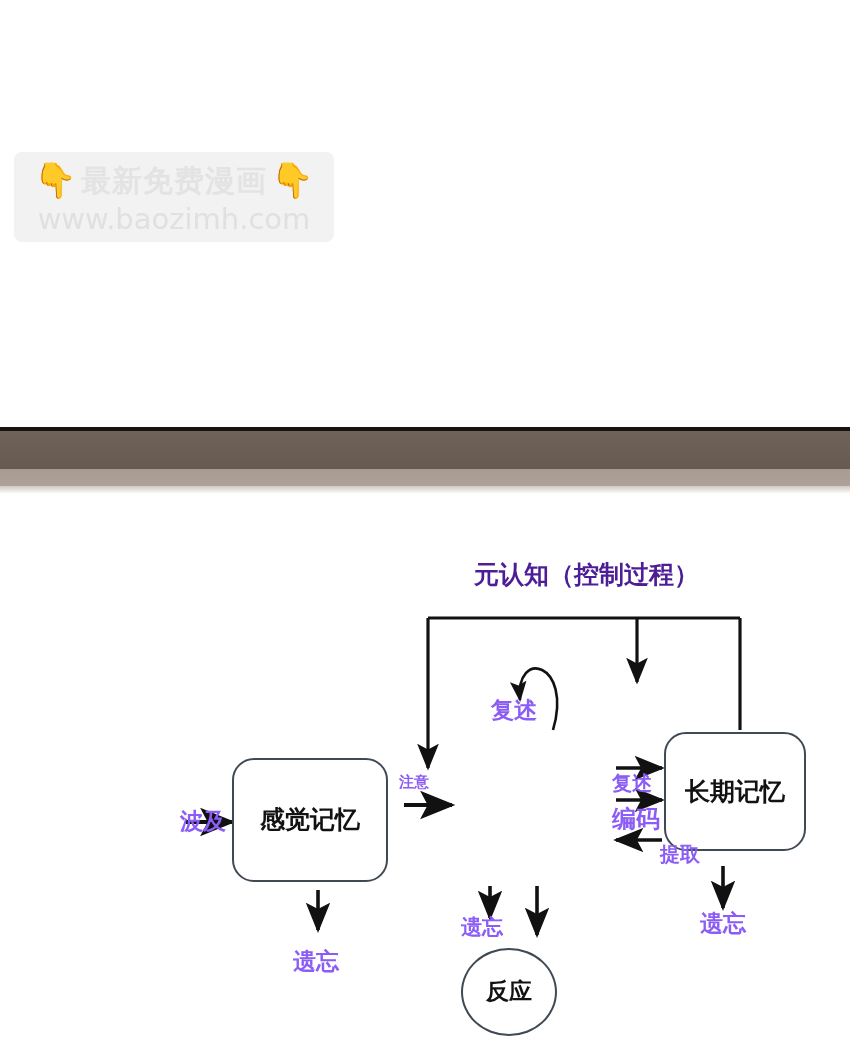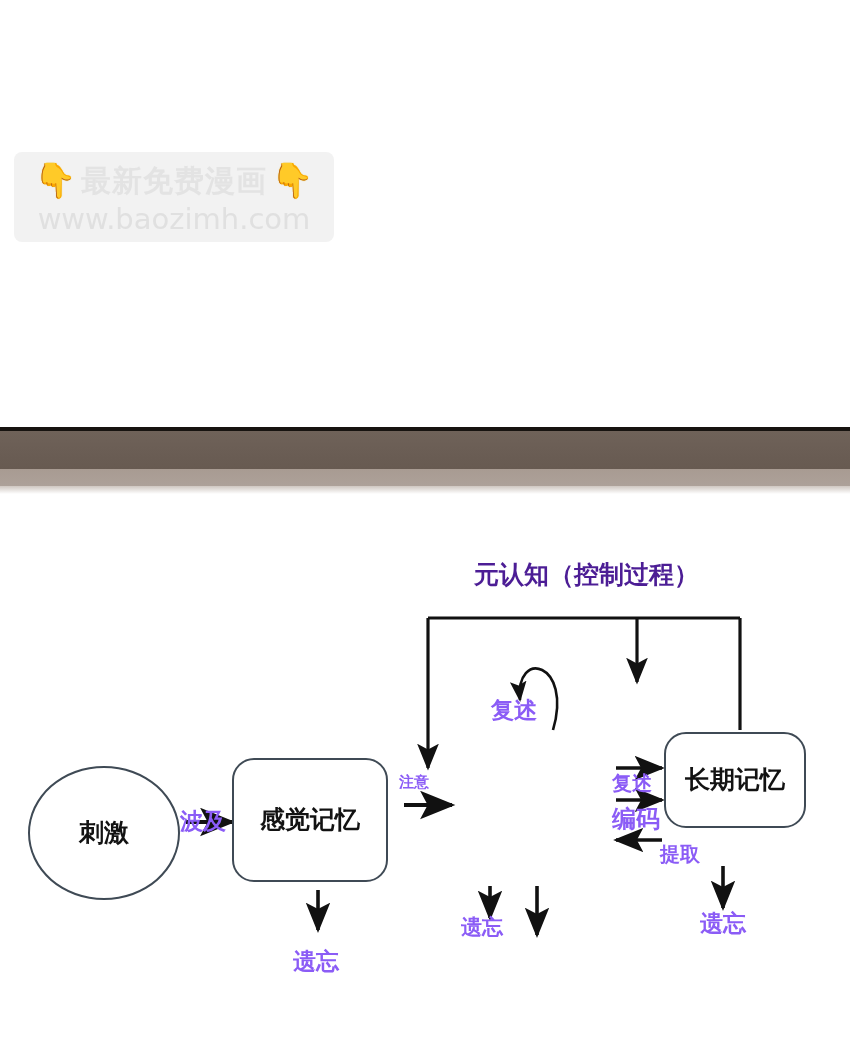--- a/index.html
+++ b/index.html
@@ -163,33 +163,33 @@
         <path d="M490,886 L490,918" marker-end="url(#ahs)"></path>
       </g>
       <g stroke="#111111" fill="none" stroke-width="3.6">
         <path d="M537,886 L537,935" marker-end="url(#ahs)"></path>
       </g>
       <g stroke="#111111" fill="none" stroke-width="3.6">
         <path d="M723,866 L723,908" marker-end="url(#ahs)"></path>
       </g>
     </svg>
 
-    <div class="node circle" style="left:28px;top:766px;width:152px;height:134px;font-size:25px;">
-      <span class="lbl">刺激</span>
-    </div>
 
     <div class="node rounded" style="left:232px;top:758px;width:156px;height:124px;font-size:25px;">
       <span class="lbl">感觉记忆</span>
     </div>
 
 
-    <div class="node rounded" style="left:664px;top:732px;width:142px;height:96px;font-size:25px;">
+    <div class="node rounded" style="left:664px;top:732px;width:142px;height:119px;font-size:25px;">
       <span class="lbl">长期记忆</span>
     </div>
 
+    <div class="node circle" style="left:461px;top:948px;width:96px;height:88px;font-size:23px;border-width:2.2px;">
+      <span class="lbl">反应</span>
+    </div>
 
     <div class="flabel" style="left:180px;top:809px;font-size:23px;">波及</div>
 
     <div class="flabel" style="left:399px;top:774px;font-size:15px;">注意</div>
 
     <div class="flabel" style="left:491px;top:698px;font-size:23px;">复述</div>
 
     <div class="flabel" style="left:612px;top:772px;font-size:20px;">复述</div>
 
     <div class="flabel" style="left:612px;top:806px;font-size:24px;text-align:right;">编码</div>

